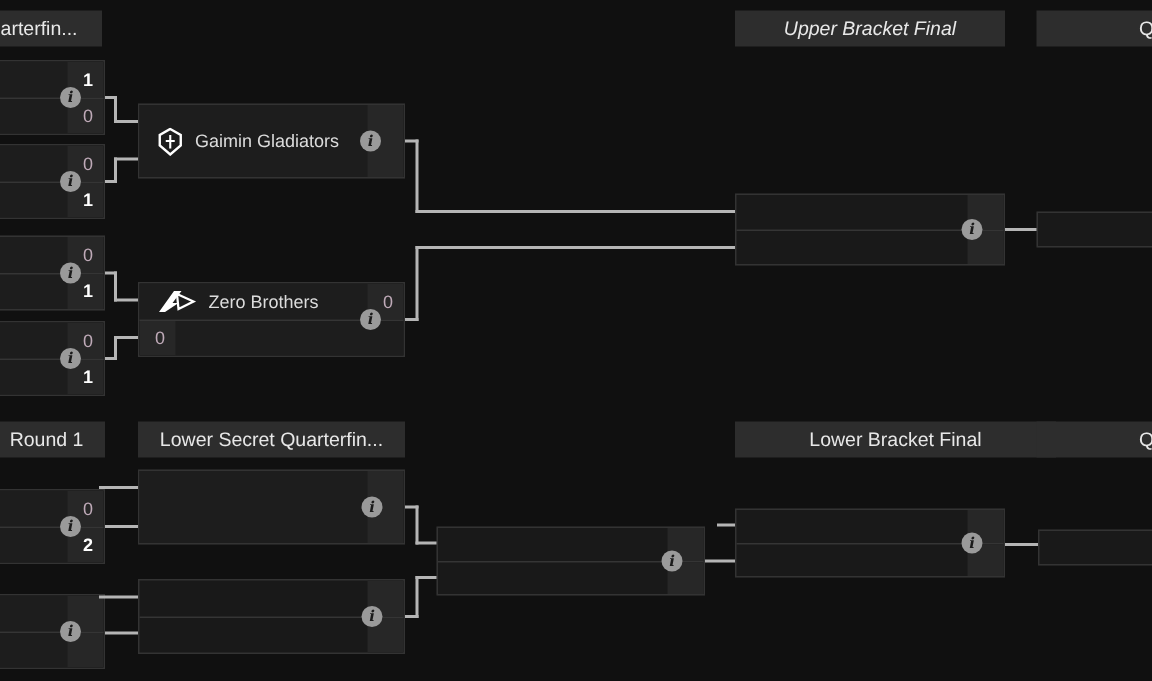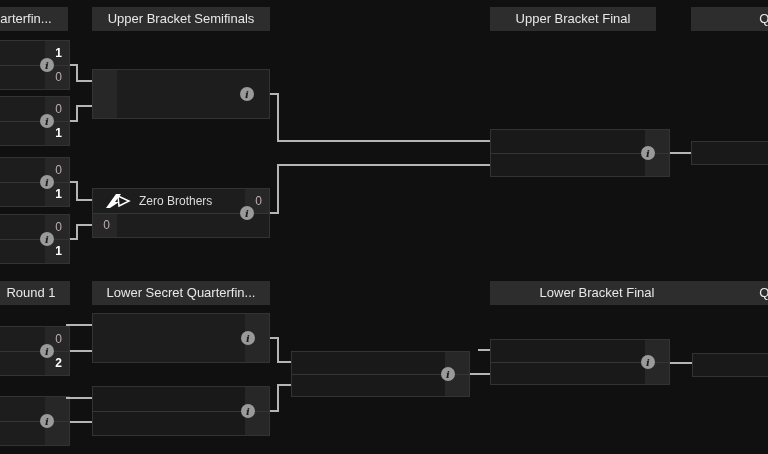--- a/index.html
+++ b/index.html
@@ -31,22 +31,21 @@
     display:flex;align-items:center;justify-content:center;z-index:5;cursor:pointer;
   }
   .logo{display:flex;align-items:center;justify-content:center;flex:0 0 auto;}
 </style>
 </head>
 <body>
 
 <div id="stage">
 
   <div class="hdr" style="left:-120px;top:7px;width:188px;">Upper Bracket Quarterfin...</div>
-  <div class="hdr" style="left:92px;top:7px;width:178px;">Upper Bracket Semifinals</div>
-  <div class="hdr" style="left:490px;top:7px;width:166px;">Upper Bracket Final</div>
+  <div class="hdr" style="left:490px;top:7px;width:180px;font-style:italic;">Upper Bracket Final</div>
   <div class="hdr" style="left:691px;top:7px;width:188px;">Qualified</div>
 
   <div class="hdr" style="left:-8px;top:281px;width:78px;">Round 1</div>
   <div class="hdr" style="left:92px;top:281px;width:178px;">Lower Secret Quarterfin...</div>
   <div class="hdr" style="left:490px;top:281px;width:214px;">Lower Bracket Final</div>
   <div class="hdr" style="left:691px;top:281px;width:188px;">Qualified</div>
 
   <div class="match filled cut" style="left:-60px;top:40px;width:130px;height:50px;">
     <div class="row">
         <span class="nm win">diators</span>
@@ -83,20 +82,29 @@
         <span class="sc">0</span>
       </div>
     <div class="row">
         <span class="nm win"></span>
         <span class="sc winsc">1</span>
       </div>
   </div>
 
   <div class="match filled" style="left:92px;top:69px;width:178px;height:50px;">
     <div class="row">
+      <span class="nm">
+        <span class="logo">
+          <svg width="17" height="19" viewBox="0 0 17 19">
+              <path d="M8.5 1 L15.5 5 V12 L8.5 18 L1.5 12 V5 Z" fill="none" stroke="#fff" stroke-width="1.6"></path>
+              <path d="M8.5 5 V14 M5.5 9 H11.5" stroke="#fff" stroke-width="1.4"></path>
+            </svg>
+        </span>
+        <span>Gaimin Gladiators</span>
+      </span>
       <span class="sc"></span>
     </div>
   </div>
 
   <div class="match filled" style="left:92px;top:188px;width:178px;height:50px;">
     <div class="row">
       <span class="nm">
         <span class="logo">
           <svg width="26" height="16" viewBox="0 0 26 16">
               <path d="M1 15 L11 1 H16 L10 9 H14 L5 15 Z" fill="#fff"></path>

